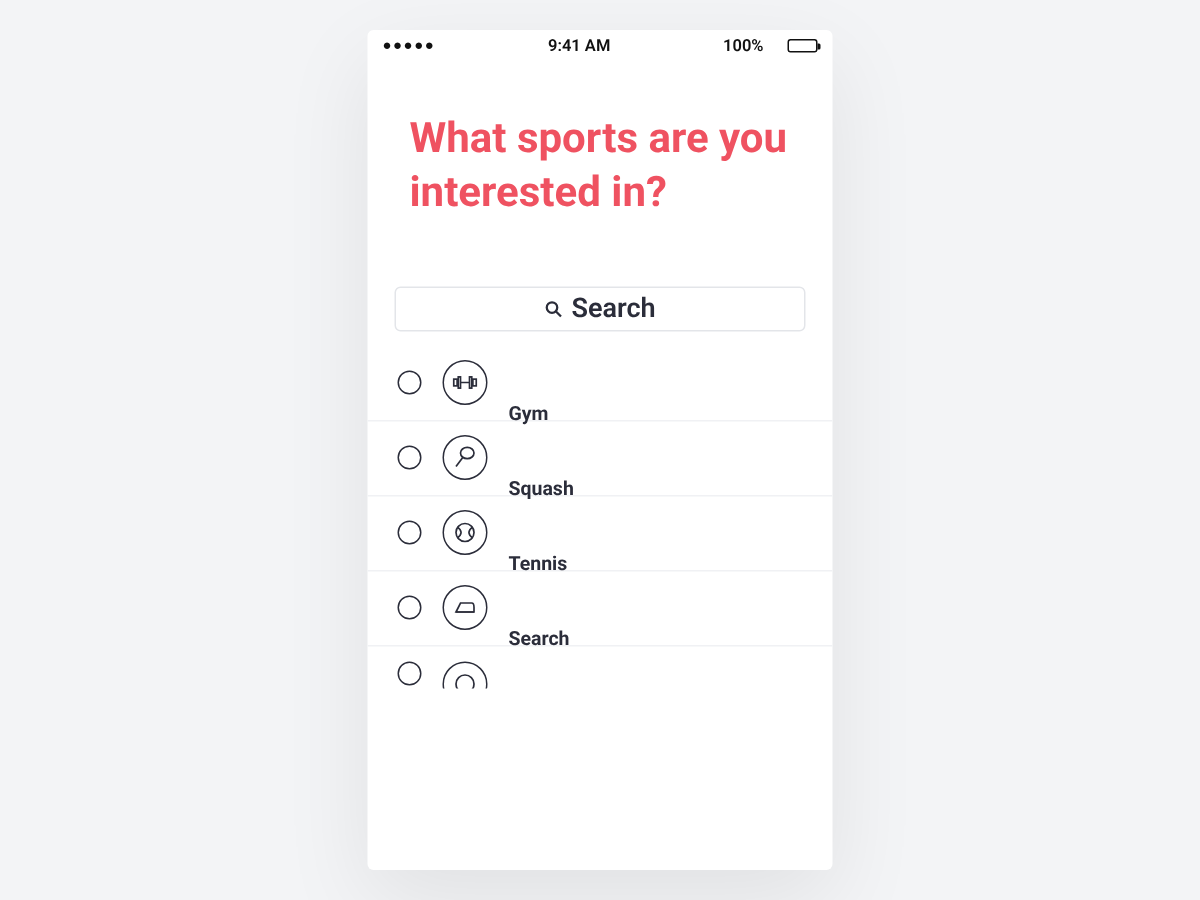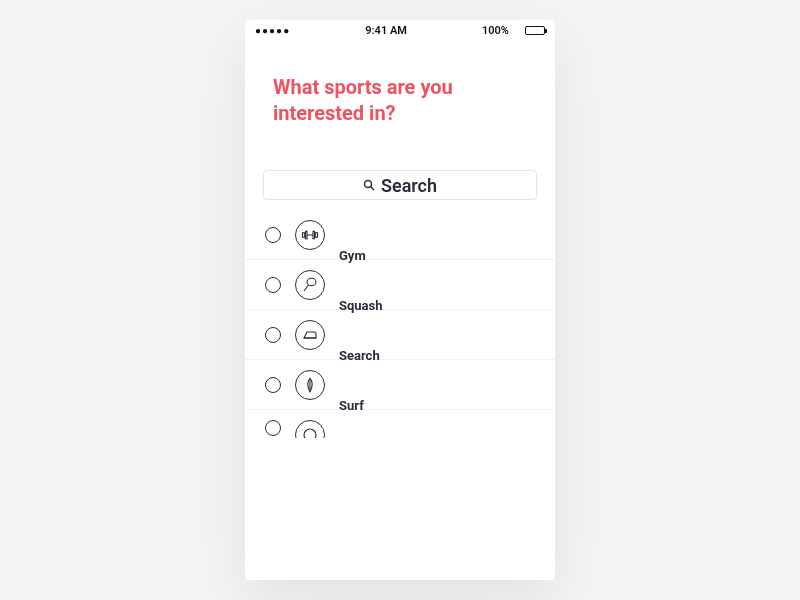--- a/index.html
+++ b/index.html
@@ -44,21 +44,21 @@
   .battery-icon::after {
     content:""; position:absolute; right:-3px; top:2px;
     width:2px; height:4px; background:#111; border-radius:0 1px 1px 0;
   }
   .battery-fill { width:100%; height:100%; background:#111; }
   .header {
     padding: 34px 28px 44px 28px;
   }
   .header h1 {
     color: #ef5261;
-    font-size: 20px;
+    font-size: 28px;
     font-weight: 700;
     line-height: 1.3;
   }
   .search-box {
     margin: 0 18px;
     height: 30px;
     border: 1px solid #e3e5e9;
     border-radius: 4px;
     display: flex;
     align-items: center;
@@ -151,42 +151,43 @@
       <span class="radio"></span>
       <span class="sport-icon">
         <svg viewBox="0 0 24 24">
             <ellipse cx="14" cy="8" rx="6" ry="5"></ellipse>
             <line x1="10" y1="12" x2="4" y2="20"></line>
           </svg>
       </span>
       <span class="row-label">Squash</span>
     </div>
 
+    <div class="row">
+      <span class="radio"></span>
+      <span class="sport-icon">
+        <svg viewBox="0 0 24 24">
+            <circle cx="12" cy="12" r="8"></circle>
+            <path d="M5 7 Q12 12 5 17"></path>
+            <path d="M19 7 Q12 12 19 17"></path>
+          </svg>
+      </span>
+      <span class="row-label">Tennis</span>
+    </div>
 
     <div class="row">
       <span class="radio"></span>
       <span class="sport-icon">
         <svg viewBox="0 0 24 24">
             <path d="M4 16 L8 8 L18 8 Q20 8 20 12 L20 16 Z"></path>
             <line x1="4" y1="16" x2="20" y2="16"></line>
           </svg>
       </span>
       <span class="row-label">Search</span>
     </div>
 
-    <div class="row">
-      <span class="radio"></span>
-      <span class="sport-icon">
-        <svg viewBox="0 0 24 24">
-            <path d="M12 3 Q18 10 12 21 Q6 10 12 3 Z"></path>
-            <line x1="12" y1="3" x2="12" y2="21"></line>
-          </svg>
-      </span>
-      <span class="row-label">Surf</span>
-    </div>
 
 
     <div class="row partial">
       <span class="radio"></span>
       <span class="sport-icon">
         <svg viewBox="0 0 24 24">
             <circle cx="12" cy="12" r="8"></circle>
           </svg>
       </span>
     </div>

